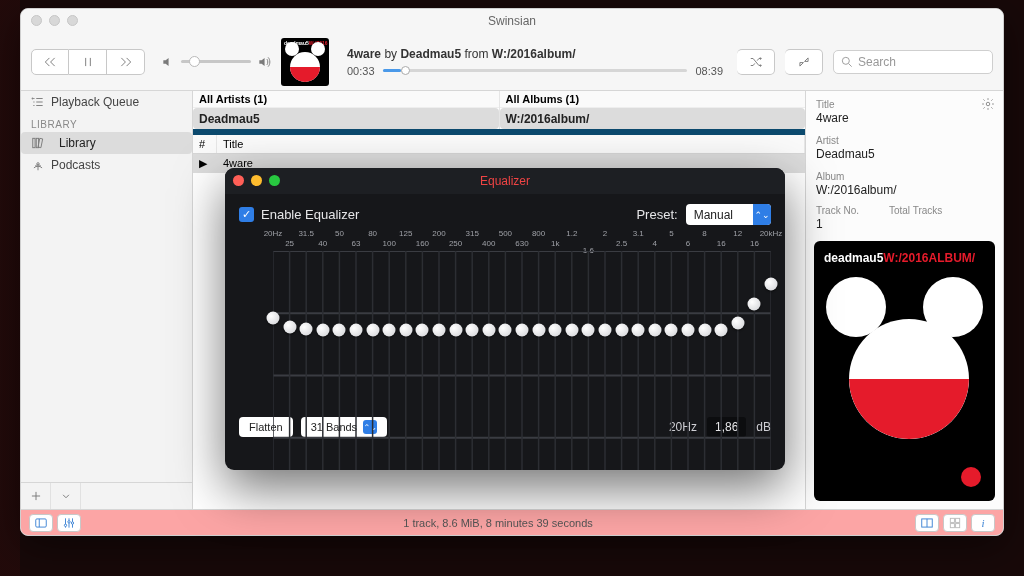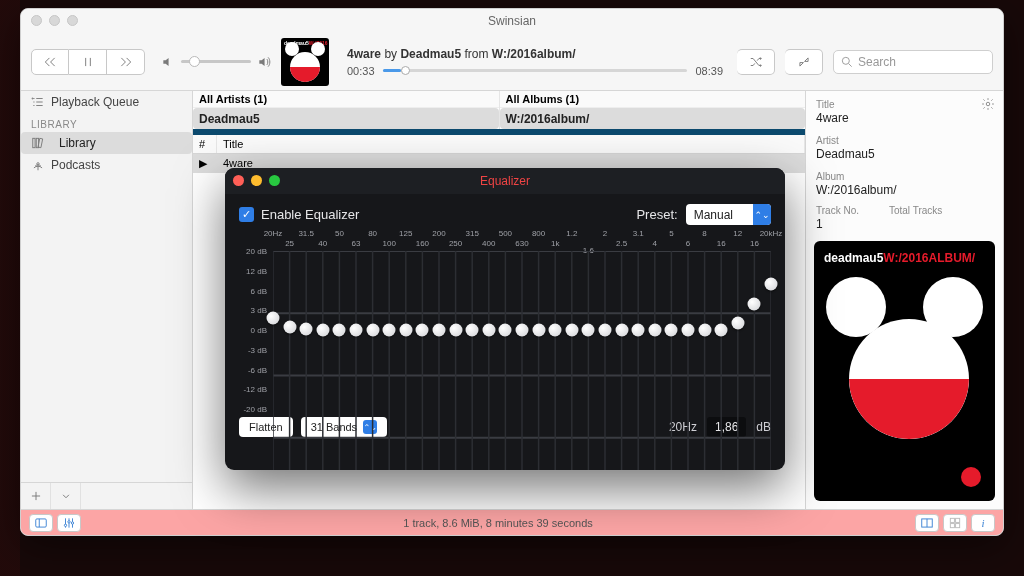--- a/index.html
+++ b/index.html
@@ -393,31 +393,20 @@
         <span class="r2" style="left: 216.6px;">250</span>
         <span class="r2" style="left: 249.8px;">400</span>
         <span class="r2" style="left: 283px;">630</span>
         <span class="r2" style="left: 316.2px;">1k</span>
         <span class="r2" style="left: 349.4px; margin-top: 7px;">1.6</span>
         <span class="r2" style="left: 382.6px;">2.5</span>
         <span class="r2" style="left: 415.8px;">4</span>
         <span class="r2" style="left: 449px;">6</span>
         <span class="r2" style="left: 482.2px;">16</span>
         <span class="r2" style="left: 515.4px;">16</span>
-      </div>
-    <div class="db-labels" id="db-labels">
-        <span style="top: 0px;">20 dB</span>
-        <span style="top: 19.75px;">12 dB</span>
-        <span style="top: 39.5px;">6 dB</span>
-        <span style="top: 59.25px;">3 dB</span>
-        <span style="top: 79px;">0 dB</span>
-        <span style="top: 98.75px;">-3 dB</span>
-        <span style="top: 118.5px;">-6 dB</span>
-        <span style="top: 138.25px;">-12 dB</span>
-        <span style="top: 158px;">-20 dB</span>
       </div>
     <div class="graph">
       <svg class="grid" id="eq-grid" preserveAspectRatio="none" viewBox="0 0 100 100">
           <line x1="0" x2="100" y1="0" y2="0" stroke="#3a3c42" stroke-width="0.4"></line>
           <line x1="0" x2="100" y1="12.5" y2="12.5" stroke="#3a3c42" stroke-width="0.4"></line>
           <line x1="0" x2="100" y1="25" y2="25" stroke="#3a3c42" stroke-width="0.4"></line>
           <line x1="0" x2="100" y1="37.5" y2="37.5" stroke="#3a3c42" stroke-width="0.4"></line>
           <line x1="0" x2="100" y1="50" y2="50" stroke="#3a3c42" stroke-width="0.8"></line>
           <line x1="0" x2="100" y1="62.5" y2="62.5" stroke="#3a3c42" stroke-width="0.4"></line>
           <line x1="0" x2="100" y1="75" y2="75" stroke="#3a3c42" stroke-width="0.4"></line>

